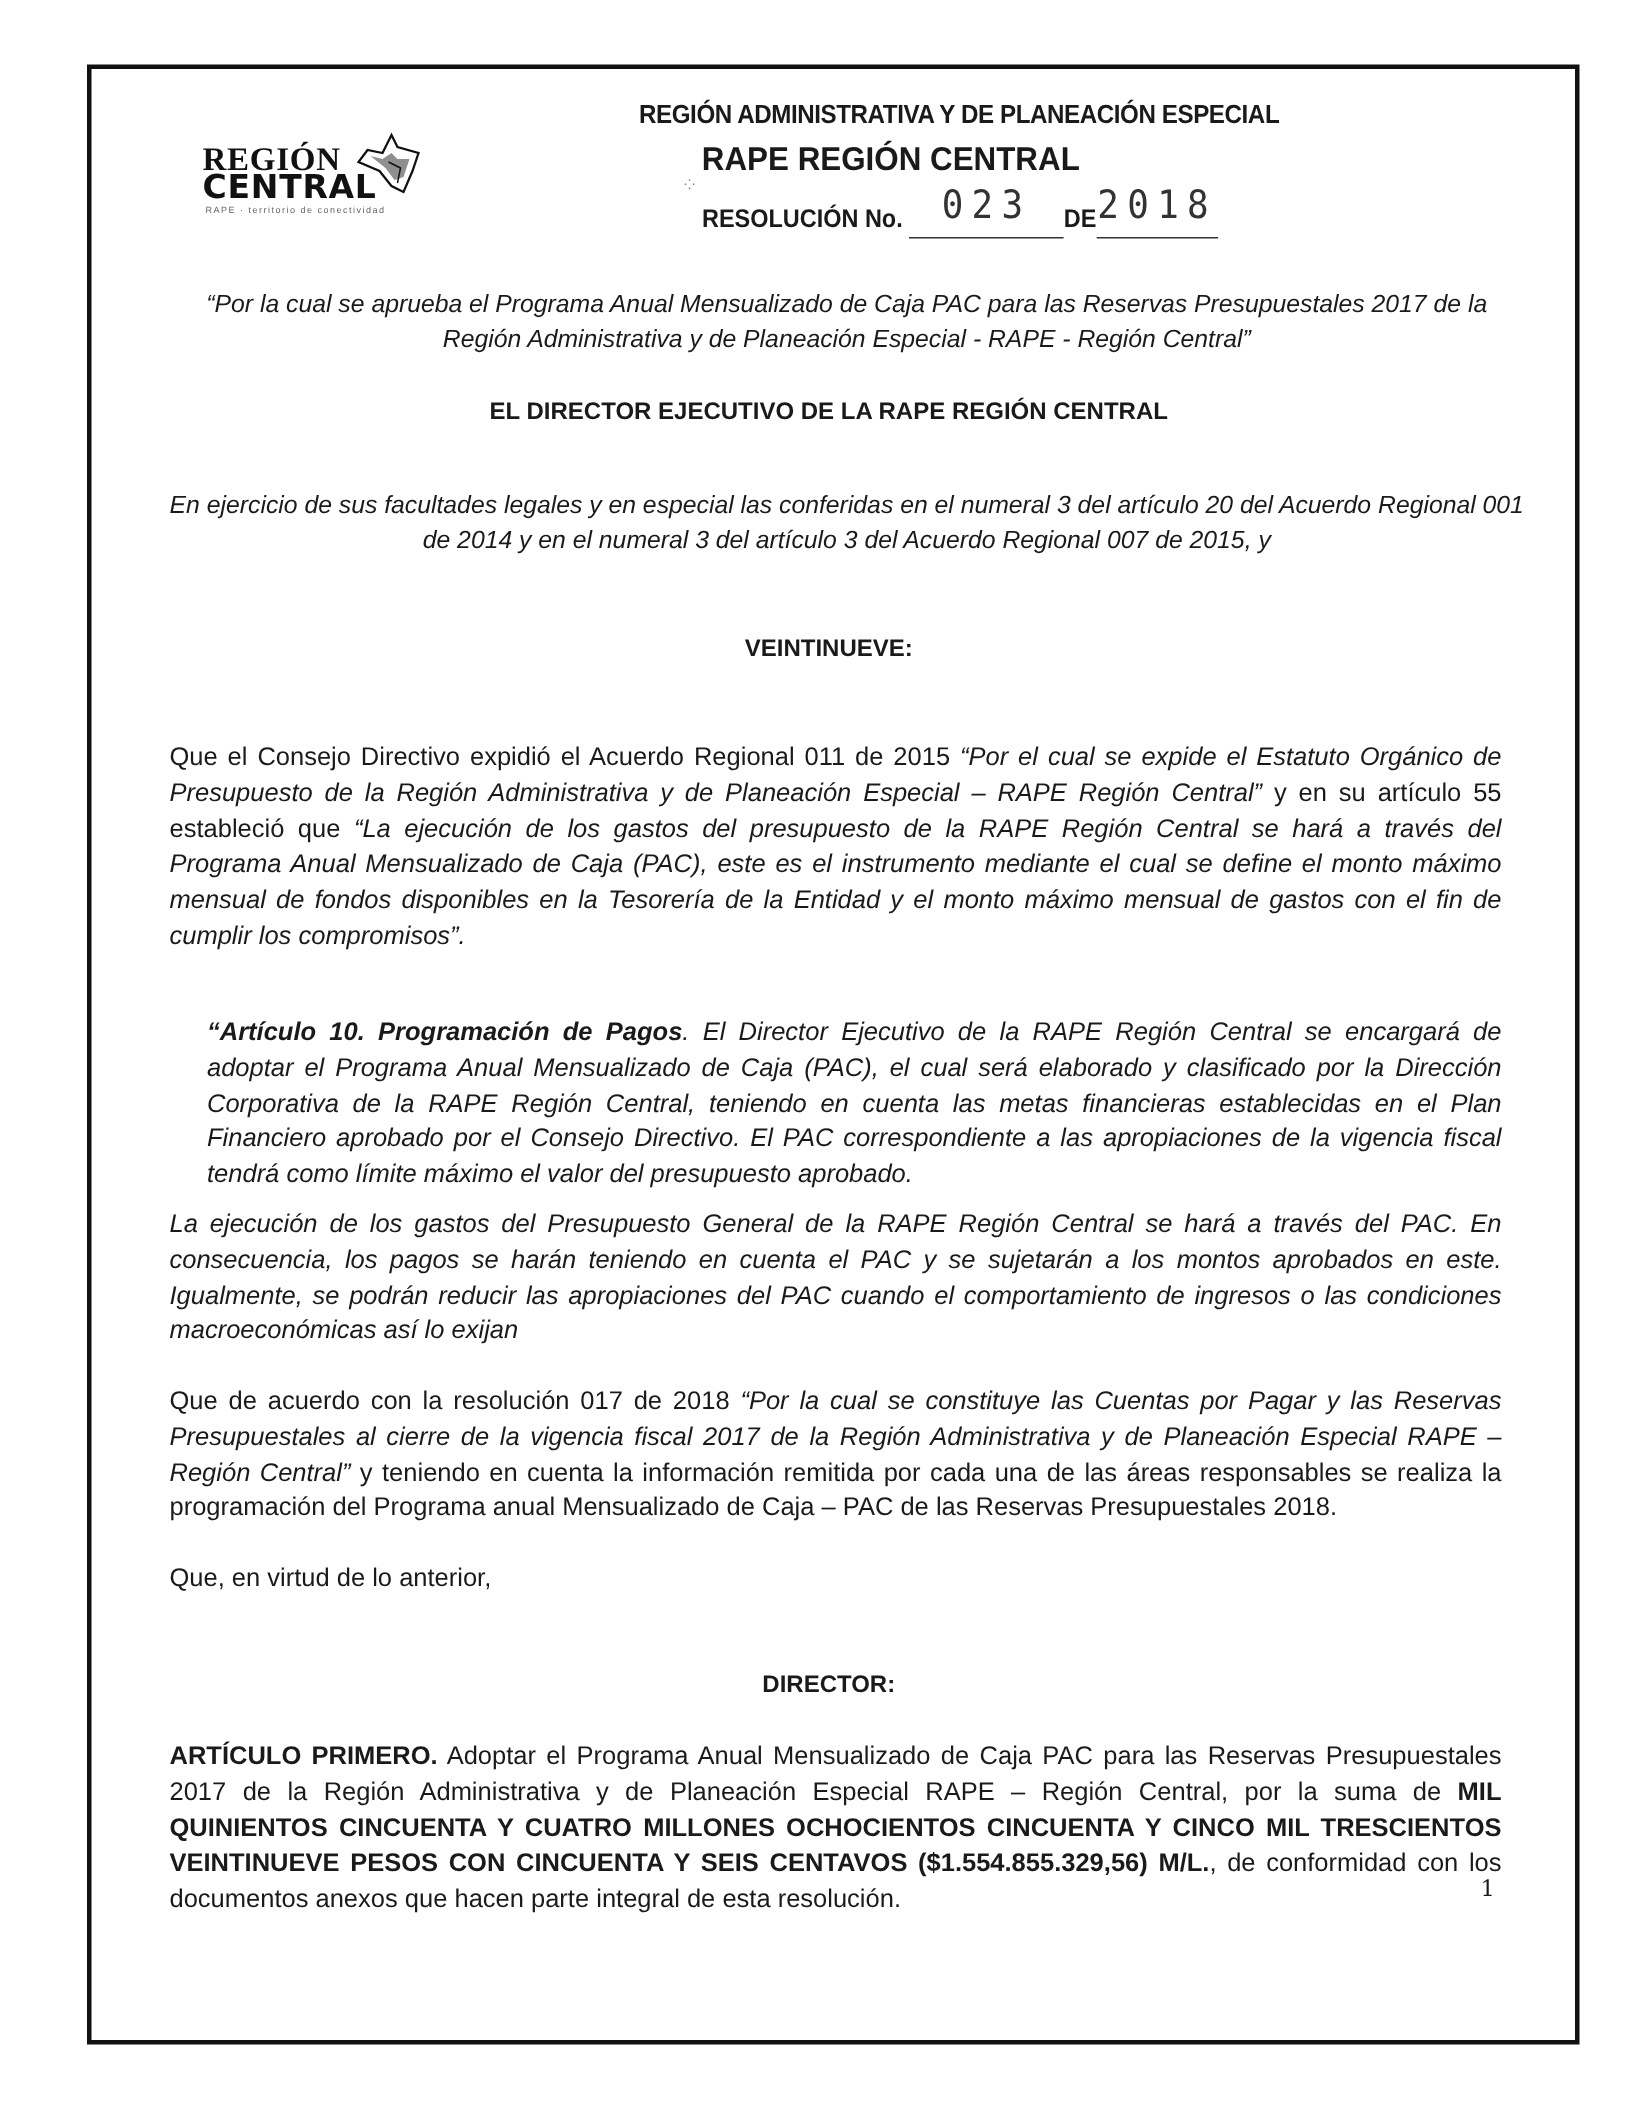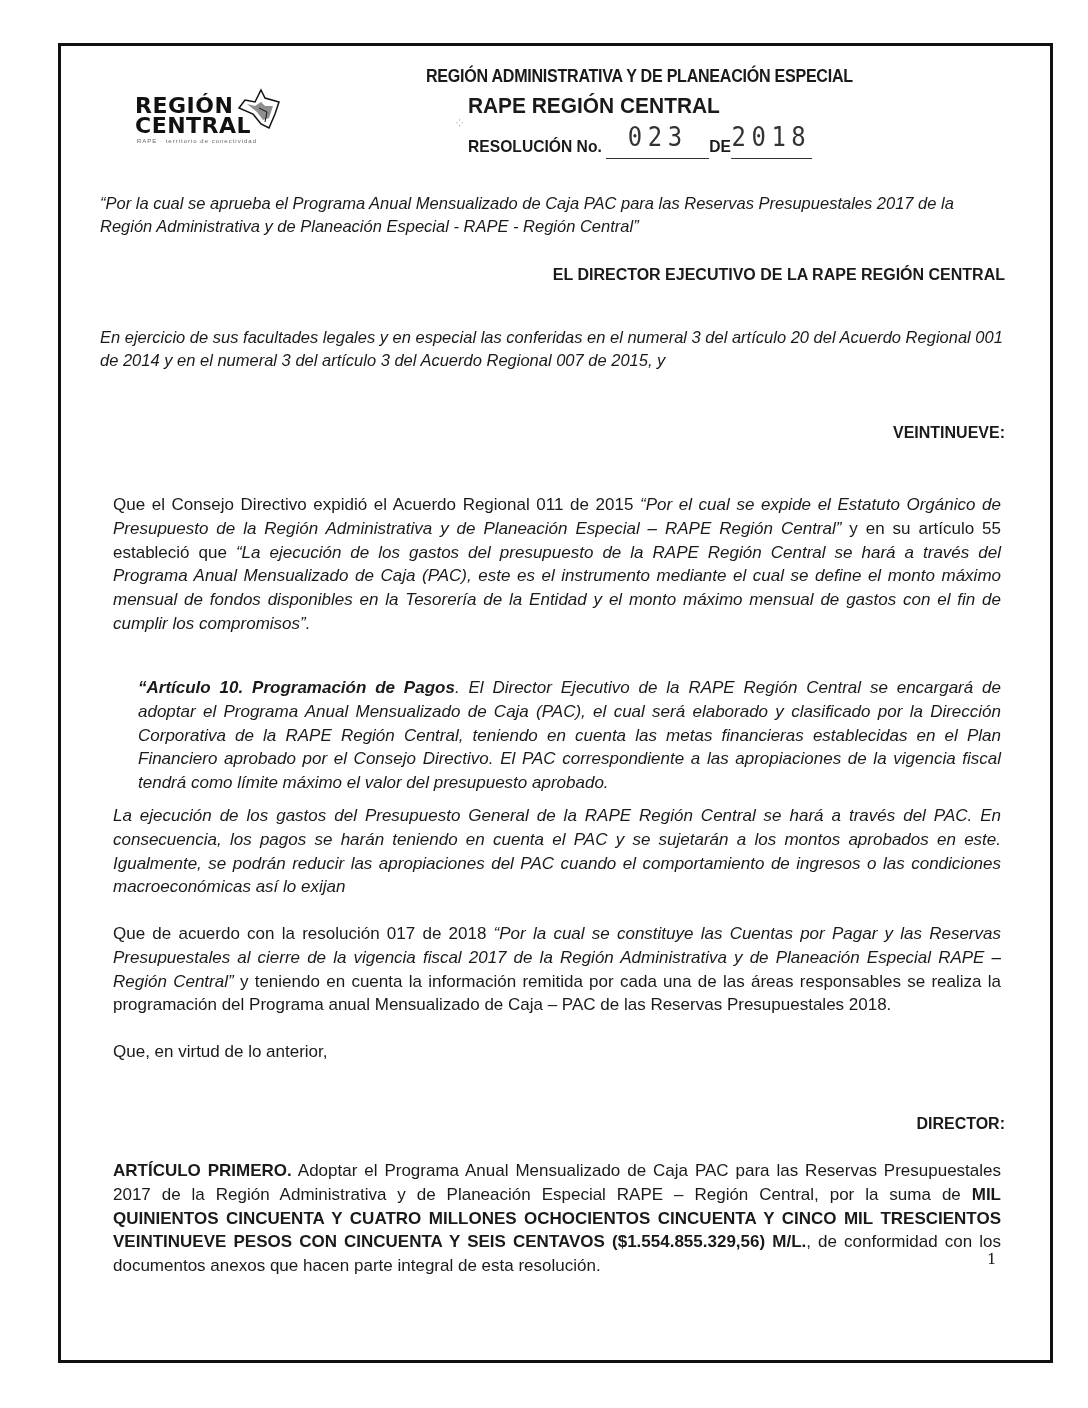--- a/index.html
+++ b/index.html
@@ -3,34 +3,34 @@
 <meta charset="utf-8">
 <style>
   html, body { margin:0; padding:0; background:#ffffff; }
   body { width:1088px; height:1408px; position:relative; overflow:hidden;
          font-family:"Liberation Sans", sans-serif; color:#1a1a1a; }
   .frame { position:absolute; left:58px; top:43px; width:995px; height:1320px;
            border:3px solid #111; border-right-width:3px; box-sizing:border-box; }
   .logo { position:absolute; left:135px; top:94px; width:160px; height:60px; }
   .logo .w1, .logo .w2 { font-family:"DejaVu Sans", sans-serif; font-weight:bold;
            font-size:22px; line-height:19px; letter-spacing:0.5px; color:#111; }
-  .logo .w1 { position:absolute; left:0; top:2px; }
+  .logo .w1 { position:absolute; left:0; top:2px;font-family:Liberation Serif, serif; }
   .logo .w2 { position:absolute; left:0; top:22px; }
   .logo .tag { position:absolute; left:2px; top:44px; font-size:6px; color:#666; letter-spacing:1px; white-space:nowrap; }
   .logo svg { position:absolute; left:100px; top:-6px; }
   .hdr1 { position:absolute; left:426px; top:66px; font-size:17.5px; font-weight:bold;
           font-family:"Liberation Sans Narrow","Liberation Sans", sans-serif; letter-spacing:-0.3px; transform:scaleX(0.92); transform-origin:left; white-space:nowrap; }
   .hdr2 { position:absolute; left:0; width:100%; top:93px; text-align:center; font-size:22px; font-weight:bold; padding-left:105px; box-sizing:border-box; transform:scaleX(0.95); }
   .resol { position:absolute; left:468px; top:128px; font-size:17px; font-weight:bold; white-space:nowrap; transform:scaleX(0.92); transform-origin:left; }
   .resol .blank { display:inline-block; border-bottom:1px solid #333; min-width:112px; text-align:center; position:relative; }
   .resol .num { font-family:"DejaVu Sans Mono", monospace; font-weight:normal; font-size:26px; position:relative; top:-6px; letter-spacing:6px; color:#333; }
   .resol .blank2 { display:inline-block; border-bottom:1px solid #333; min-width:88px; text-align:center; }
   .stamp { position:absolute; left:456px; top:116px; font-size:9px; color:#777; }
-  .center-it { position:absolute; left:100px; width:905px; text-align:left; font-style:italic; font-size:16.5px; line-height:23px; }
-  .center-b { position:absolute; left:100px; width:905px; text-align:right; font-weight:bold; font-size:16px; }
+  .center-it { position:absolute; left:112px; width:905px; text-align:center; font-style:italic; font-size:16.5px; line-height:23px; }
+  .center-b { position:absolute; left:100px; width:905px; text-align:center; font-weight:bold; font-size:16px; }
   .para { position:absolute; left:113px; width:888px; font-size:17px; line-height:23.8px; text-align:justify; }
   .para.indent { left:138px; width:863px;margin-top:16px; }
   .it { font-style:italic; }
   .b { font-weight:bold; }
   .pageno { position:absolute; left:987px; top:1250px; font-family:"DejaVu Serif", serif; font-size:15px; }
 </style>
 </head>
 <body>
 
 <div class="frame"></div>

